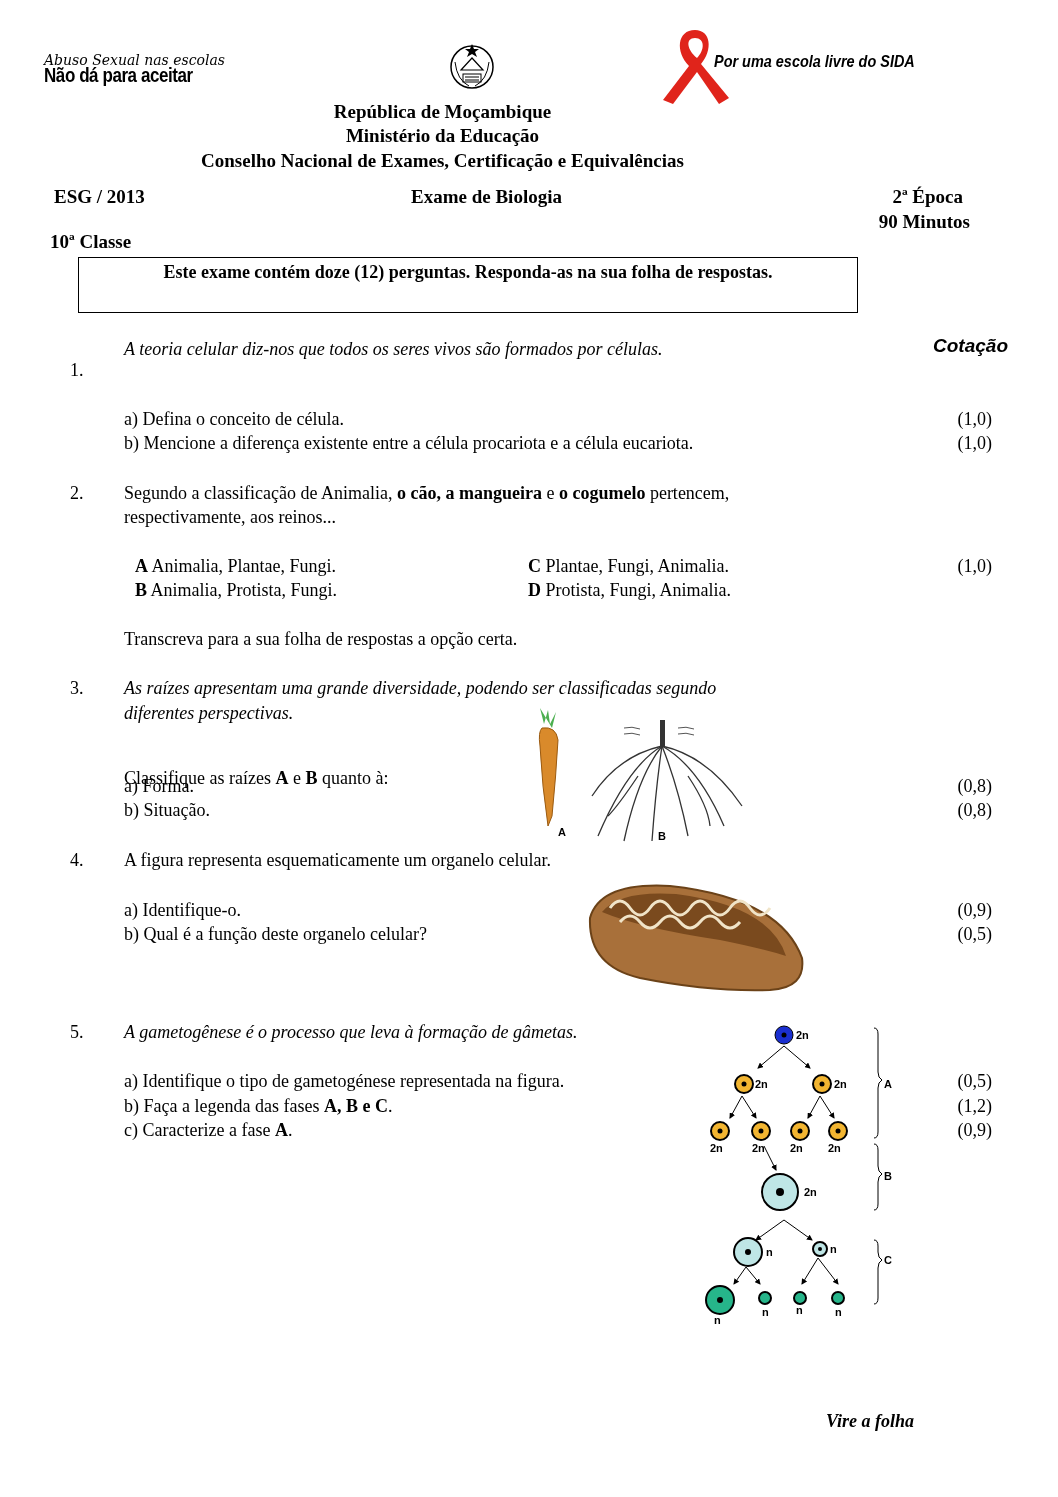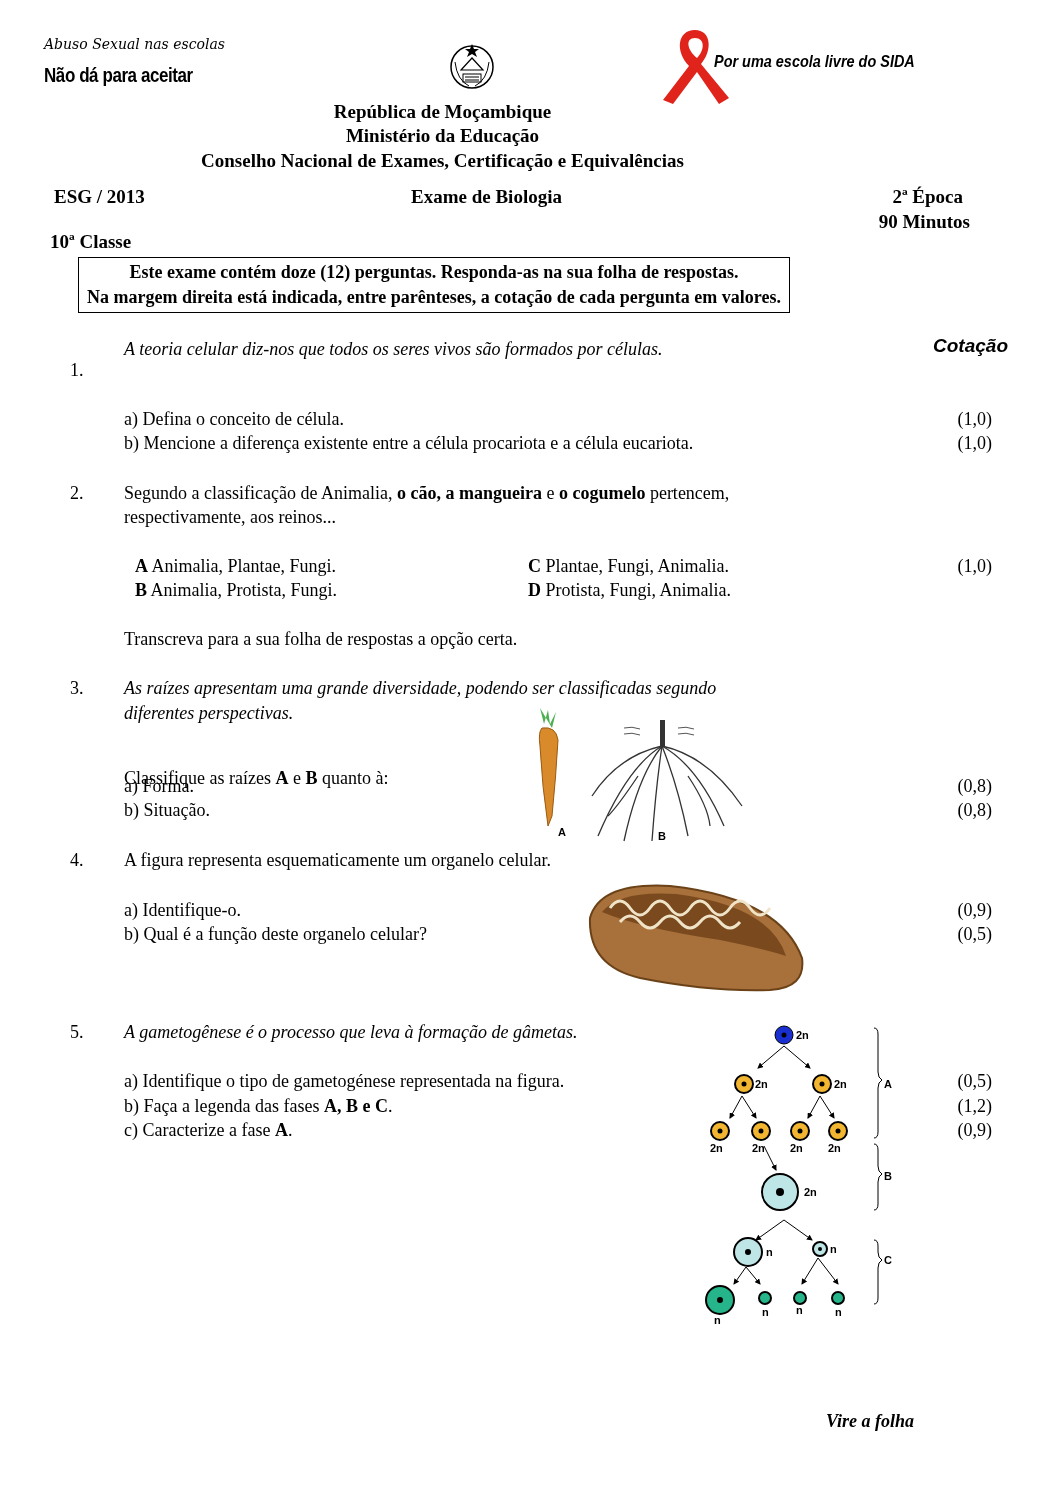--- a/index.html
+++ b/index.html
@@ -4,31 +4,31 @@
 <style>
   html, body { margin:0; padding:0; background:#fff; }
   body { width:1058px; height:1497px; position:relative; overflow:hidden; color:#000;
          font-family: "Liberation Serif", serif; }
   .abs { position:absolute; }
   .tagline-script { font-family: "DejaVu Serif", serif; font-style:italic; font-size:14px; }
   .tagline-bold { font-family: "Liberation Sans", sans-serif; font-weight:bold; font-size:20px; transform:scaleX(0.85); transform-origin:left; letter-spacing:-0.5px;}
   .sida { font-family: "Liberation Sans", sans-serif; font-weight:bold; font-style:italic; font-size:17px; transform:scaleX(0.85); transform-origin:left; }
   .hdr { font-weight:bold; font-size:19px; text-align:center; width:885px; left:0; }
   .meta { font-weight:bold; font-size:19px; }
-  .box { border:1.5px solid #000; left:78px; top:257px; width:712px; height:56px; text-align:center; font-weight:bold; font-size:18px; line-height:25px; padding-top:2px; box-sizing:border-box; }
+  .box { border:1.5px solid #000; left:78px; top:257px; width:780px; height:56px; text-align:center; font-weight:bold; font-size:18px; line-height:25px; padding-top:2px; box-sizing:border-box; }
   .q { font-size:18px; }
   .it { font-style:italic; }
   .mark { font-size:18px; right:66px; text-align:right; }
   .cot { font-family:"Liberation Sans", sans-serif; font-style:italic; font-weight:bold; font-size:19px; }
   b { font-weight:bold; }
 </style>
 </head>
 <body>
 
-<div class="abs tagline-script" style="left:44px;top:36px;">Abuso Sexual nas escolas</div>
+<div class="abs tagline-script" style="left:44px;top:52px;">Abuso Sexual nas escolas</div>
 <div class="abs tagline-bold" style="left:44px;top:64px;">Não dá para aceitar</div>
 
 <div class="abs" style="left:447px;top:40px;width:50px;height:52px;">
   <svg width="50" height="52" viewBox="0 0 50 52">
     <circle cx="25" cy="27" r="21" fill="none" stroke="#000" stroke-width="1.5"></circle>
     <polygon points="25,4 27,9 32,9 28,12 30,17 25,14 20,17 22,12 18,9 23,9" fill="#000"></polygon>
     <path d="M14 30 L25 18 L36 30 Z" fill="none" stroke="#000" stroke-width="1.2"></path>
     <rect x="16" y="34" width="18" height="8" fill="none" stroke="#000"></rect>
     <line x1="18" y1="37" x2="32" y2="37" stroke="#000"></line>
     <line x1="18" y1="40" x2="32" y2="40" stroke="#000"></line>
@@ -49,21 +49,20 @@
 <div class="abs hdr" style="top:150px;">Conselho Nacional de Exames, Certificação e Equivalências</div>
 
 <div class="abs meta" style="left:54px;top:186px;">ESG / 2013</div>
 <div class="abs meta" style="left:50px;top:211px;margin-top:20px;">10ª Classe</div>
 <div class="abs meta" style="left:411px;top:186px;">Exame de Biologia</div>
 <div class="abs meta" style="right:95px;top:186px;">2ª Época</div>
 <div class="abs meta" style="right:88px;top:211px;margin-left:37px;">90 Minutos</div>
 
 <div class="abs box">
   <div>Este exame contém doze (12) perguntas. Responda-as na sua folha de respostas.</div>
-  <div>Na margem direita está indicada, entre parênteses, a cotação de cada pergunta em valores.</div>
 </div>
 
 <div class="abs cot" style="right:50px;top:335px;">Cotação</div>
 
 <div class="abs q" style="left:70px;top:360px;">1.</div>
 <div class="abs q it" style="left:124px;top:339px;">A teoria celular diz-nos que todos os seres vivos são formados por células.</div>
 <div class="abs q" style="left:124px;top:409px;">a) Defina o conceito de célula.</div>
 <div class="abs mark" style="top:409px;">(1,0)</div>
 <div class="abs q" style="left:124px;top:433px;">b) Mencione a diferença existente entre a célula procariota e a célula eucariota.</div>
 <div class="abs mark" style="top:433px;">(1,0)</div>

